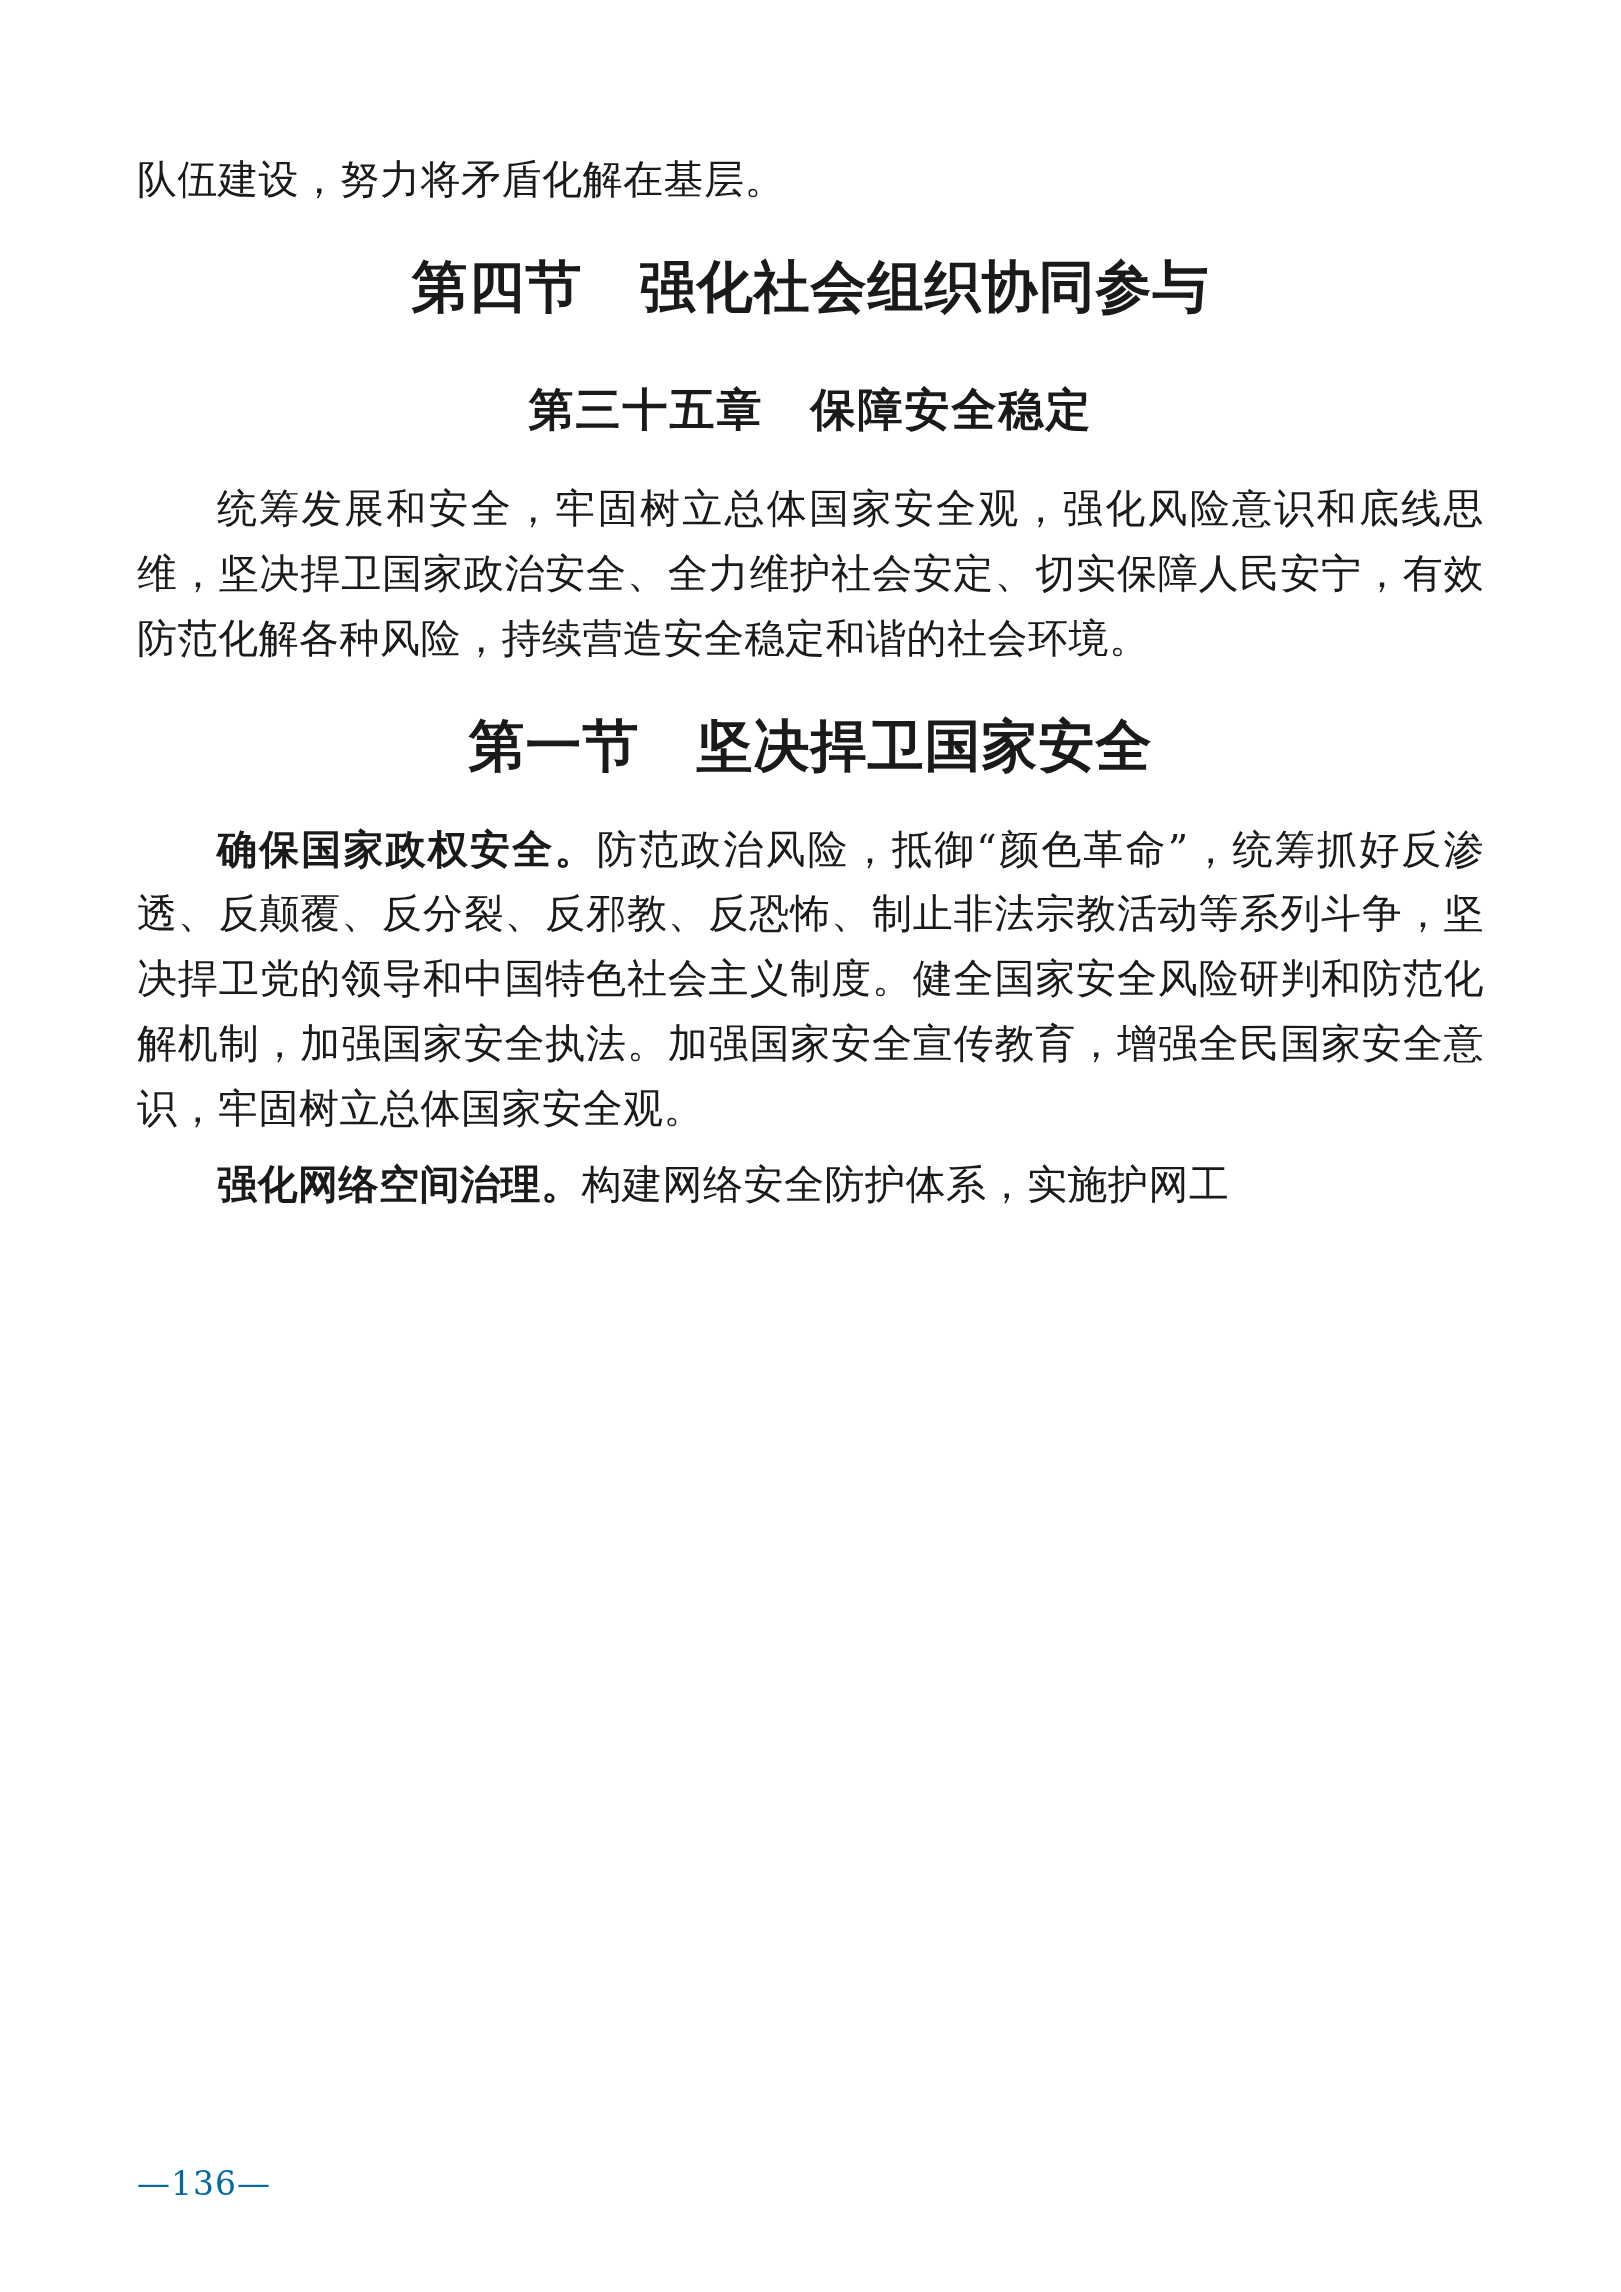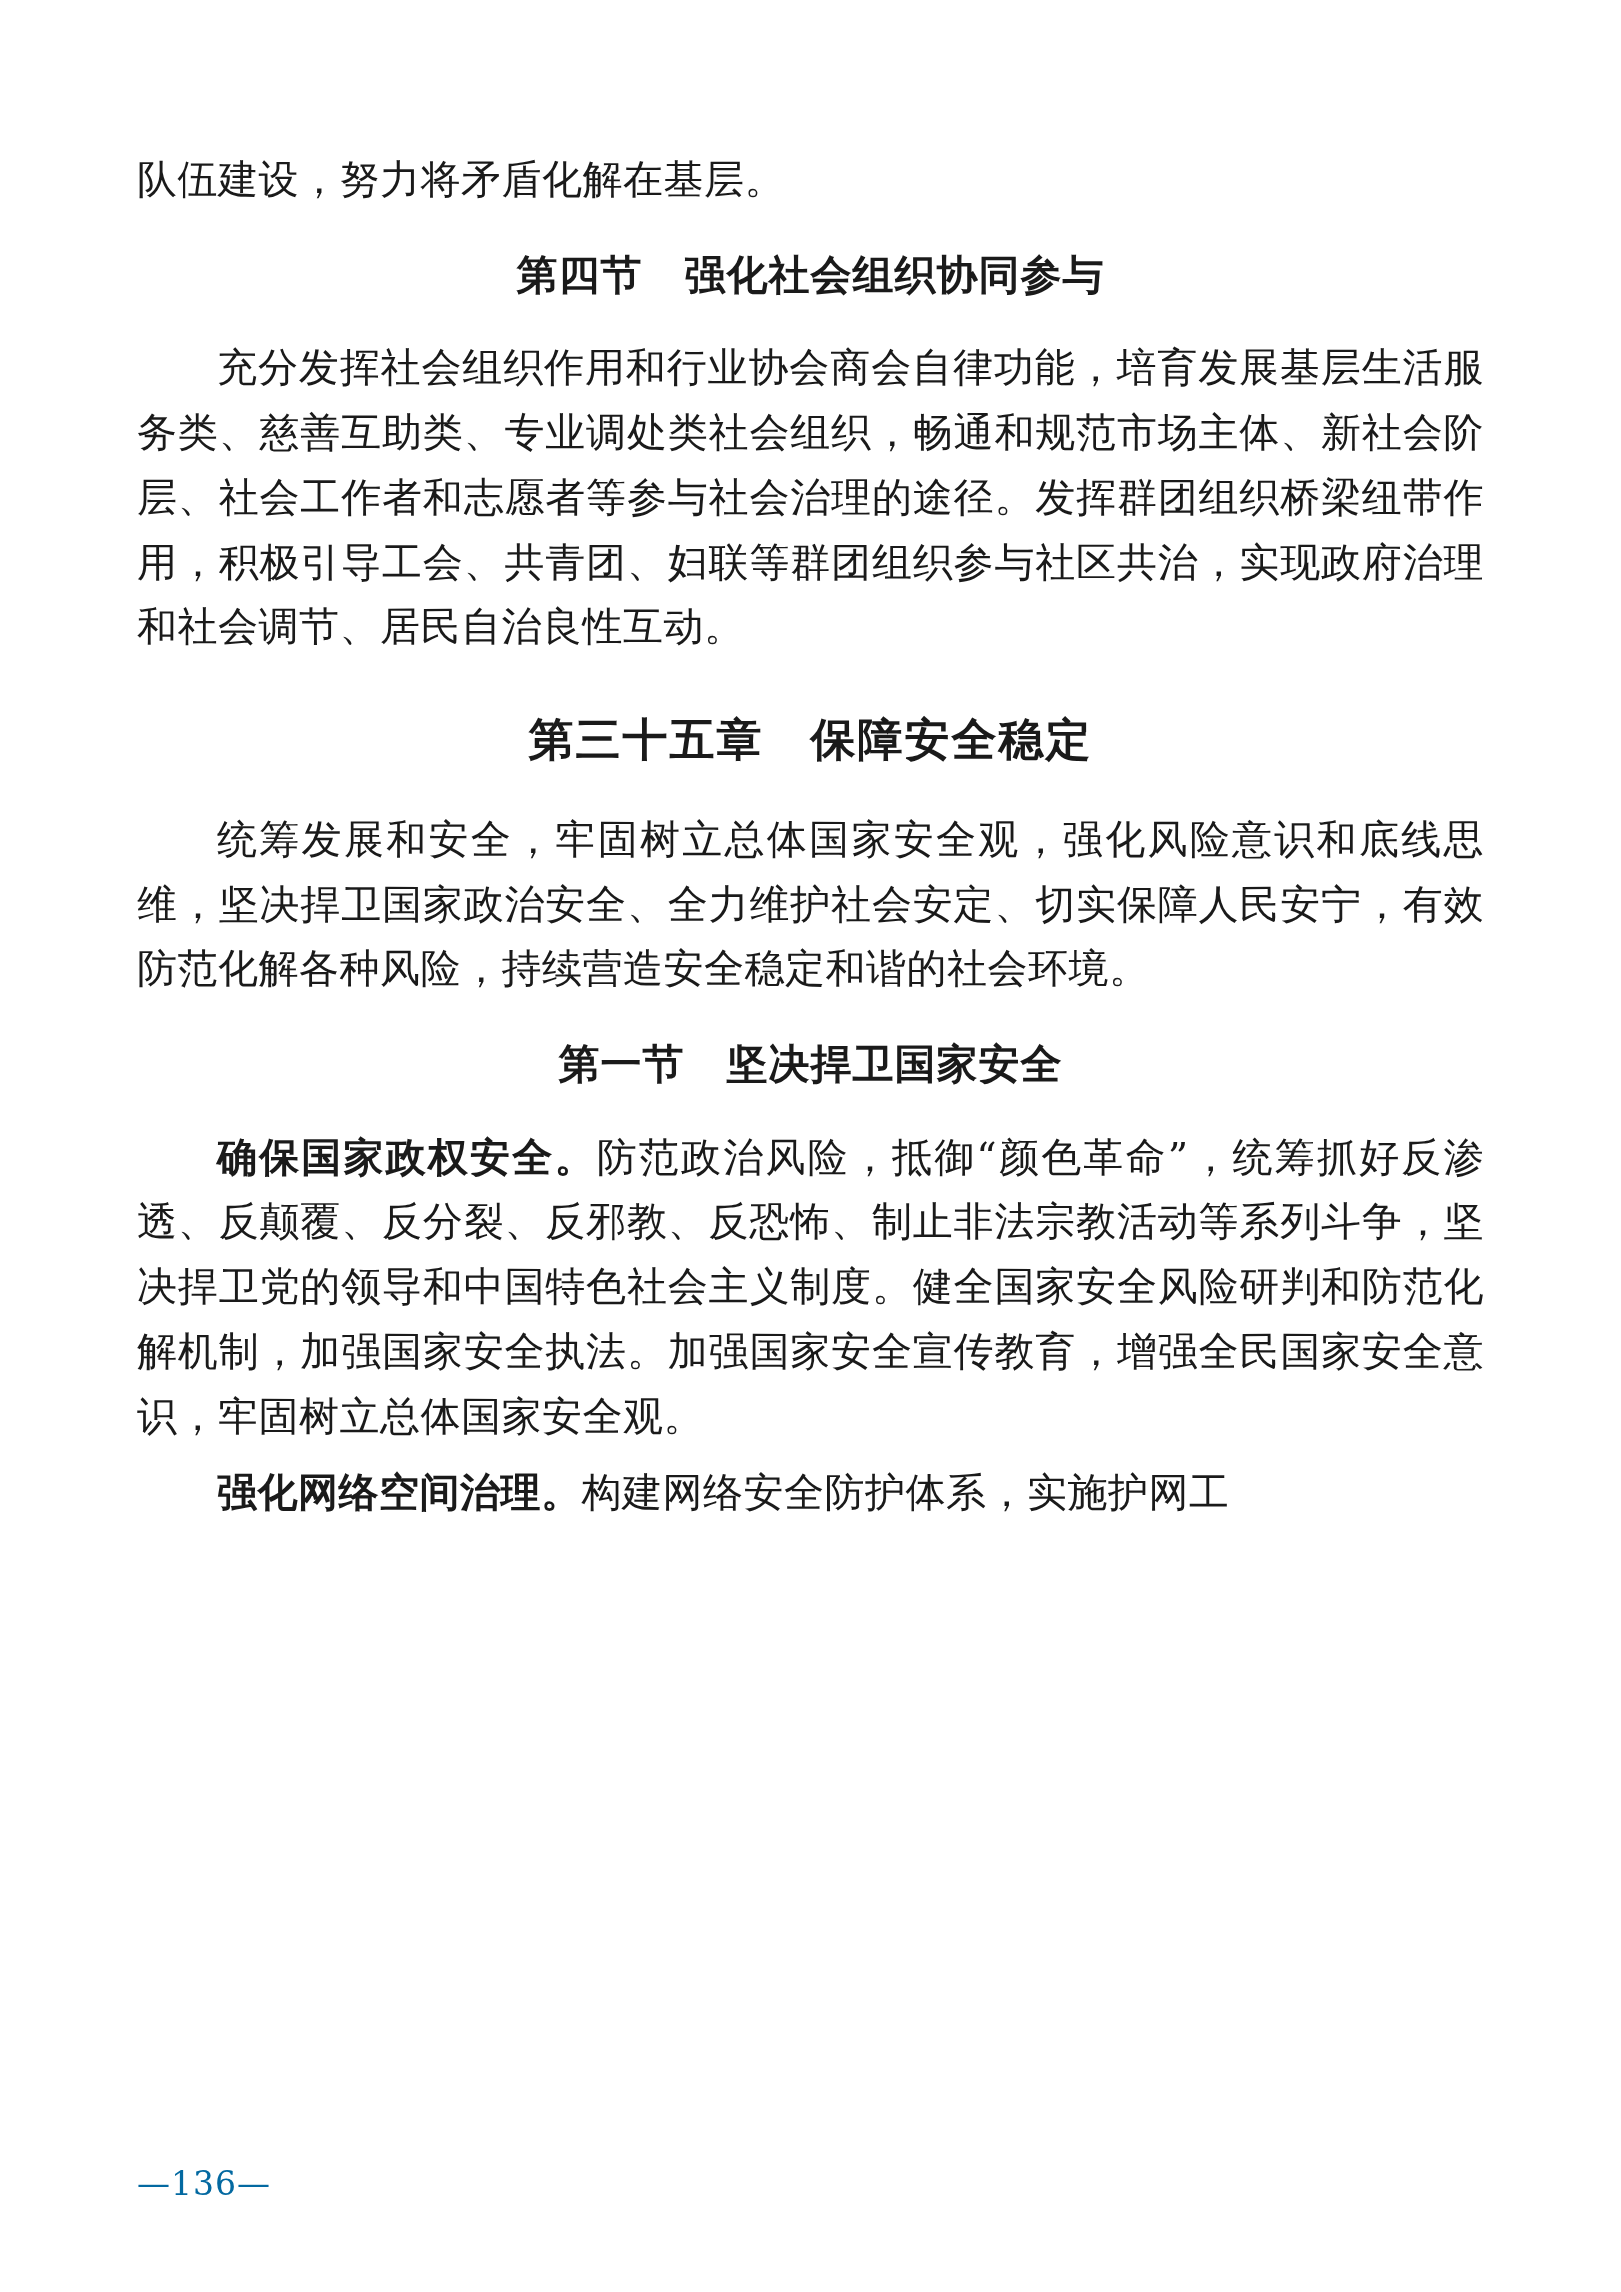--- a/index.html
+++ b/index.html
@@ -31,21 +31,21 @@
     text-justify: inter-ideograph;
     letter-spacing: 0.5px;
     font-family: "DejaVu Serif", "Liberation Serif", serif;
     font-weight: 400;
   }
   p.para.indent {
     text-indent: 2em;
   }
   h2.section-heading {
     margin: 33px 0 29px 0;
-    font-size: 41px;
+    font-size: 56px;
     line-height: 1.5;
     text-align: center;
     font-weight: 700;
     font-family: "DejaVu Sans", "Liberation Sans", sans-serif;
     letter-spacing: 1px;
   }
   h1.chapter-heading {
     margin: 47px 0 33px 0;
     font-size: 45px;
     line-height: 1.5;
@@ -72,21 +72,20 @@
 </head>
 <body>
 
 <div class="page">
   <div class="doc-body">
 
     <p class="para">队伍建设，努力将矛盾化解在基层。</p>
 
     <h2 class="section-heading">第四节　强化社会组织协同参与</h2>
 
-    <p class="para indent">充分发挥社会组织作用和行业协会商会自律功能，培育发展基层生活服务类、慈善互助类、专业调处类社会组织，畅通和规范市场主体、新社会阶层、社会工作者和志愿者等参与社会治理的途径。发挥群团组织桥梁纽带作用，积极引导工会、共青团、妇联等群团组织参与社区共治，实现政府治理和社会调节、居民自治良性互动。</p>
 
     <h1 class="chapter-heading">第三十五章　保障安全稳定</h1>
 
     <p class="para indent">统筹发展和安全，牢固树立总体国家安全观，强化风险意识和底线思维，坚决捍卫国家政治安全、全力维护社会安定、切实保障人民安宁，有效防范化解各种风险，持续营造安全稳定和谐的社会环境。</p>
 
     <h2 class="section-heading">第一节　坚决捍卫国家安全</h2>
 
     <p class="para indent"><span class="lead">确保国家政权安全。</span><span>防范政治风险，抵御“颜色革命”，统筹抓好反渗透、反颠覆、反分裂、反邪教、反恐怖、制止非法宗教活动等系列斗争，坚决捍卫党的领导和中国特色社会主义制度。健全国家安全风险研判和防范化解机制，加强国家安全执法。加强国家安全宣传教育，增强全民国家安全意识，牢固树立总体国家安全观。</span></p>
 
     <div class="gap-sm"></div>

